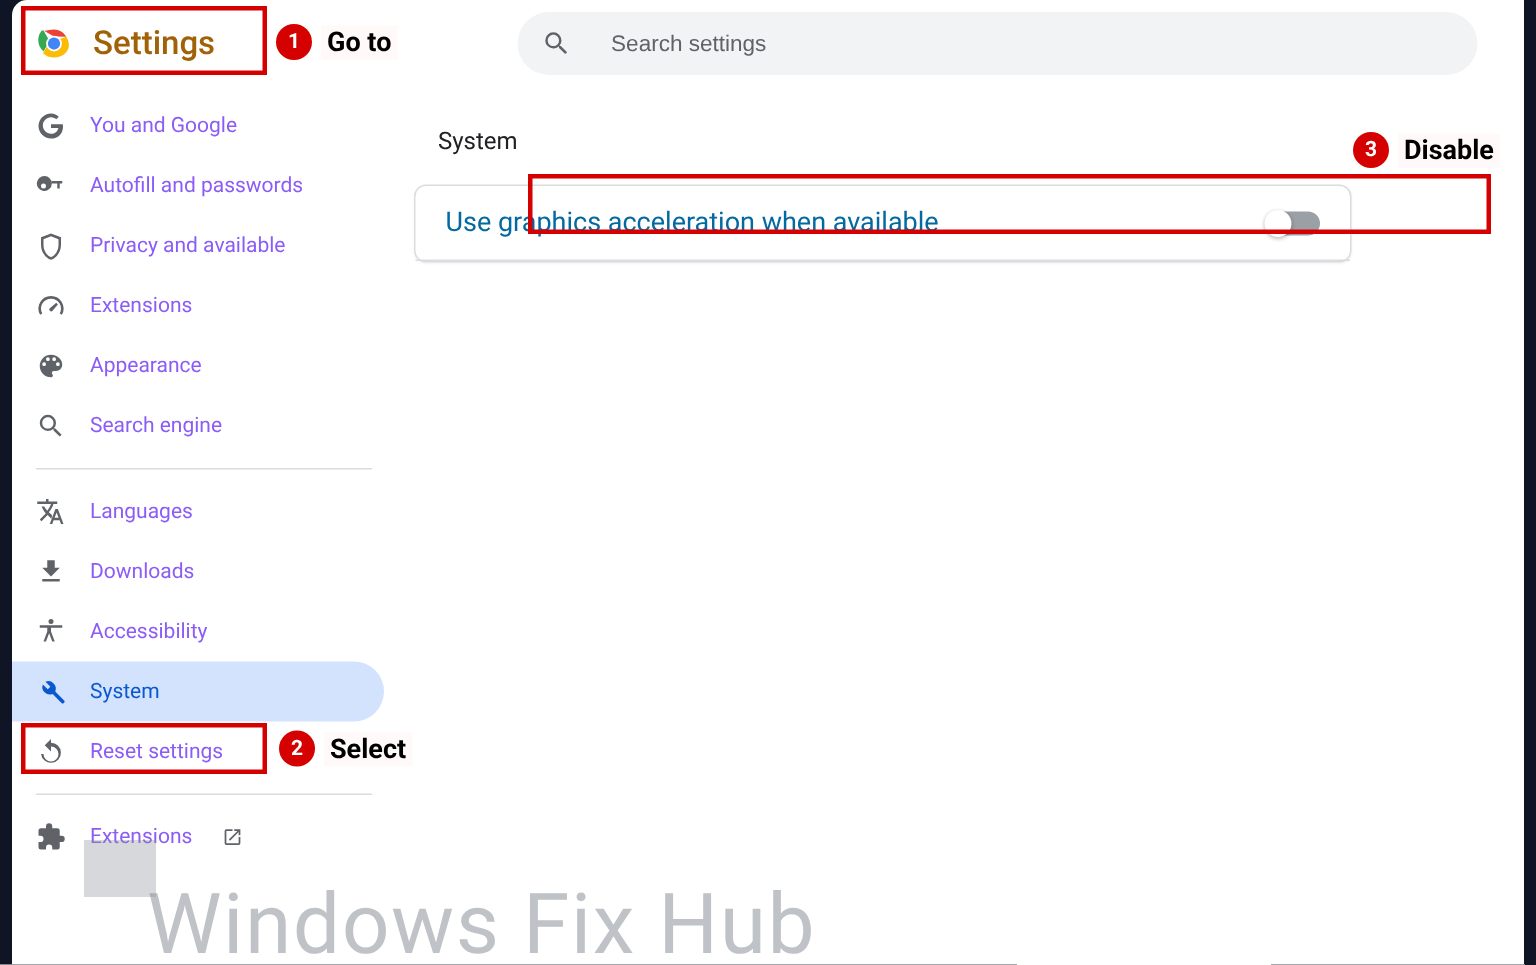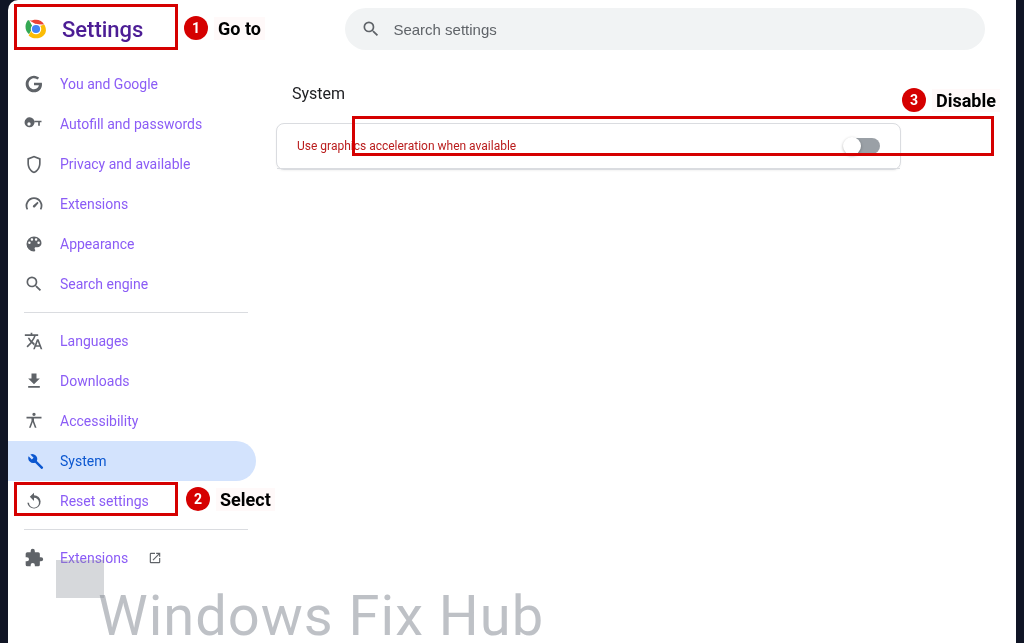--- a/index.html
+++ b/index.html
@@ -32,34 +32,34 @@
       gap: 12px;
     }
     .chrome-logo {
       width: 28px;
       height: 28px;
       flex-shrink: 0;
     }
     .settings-title {
       font-size: 22px;
       font-weight: 500;
-      color: #4c1d95;
+      color: #a16207;
       margin-right: 20px;
     }
     .search-bar {
       flex: 1;
       max-width: 640px;
       margin-left: 170px;
       height: 42px;
       background: #f1f3f4;
       border-radius: 21px;
       display: flex;
       align-items: center;
       padding: 0 16px;
-      gap: 12px;
+      gap: 26px;
     }
     .search-input {
       border: none;
       background: transparent;
       flex: 1;
       font-size: 15px;
       color: #5f6368;
       outline: none;
     }
     .search-input::placeholder {
@@ -132,22 +132,22 @@
       border-radius: 8px;
       max-width: 625px;
       margin-left: 4px;
       box-shadow: 0 1px 2px rgba(0,0,0,0.05);
     }
     .card-row {
       display: flex;
       align-items: center;
       justify-content: space-between;
       padding: 14px 20px;
-      font-size: 12px;
-      color: #b91c1c;
+      font-size: 18px;
+      color: #0369a1;
       cursor: pointer;
     }
     .card-divider {
       height: 1px;
       background: #dadce0;
     }
     .toggle {
       width: 36px;
       height: 16px;
       background: #9aa0a6;

